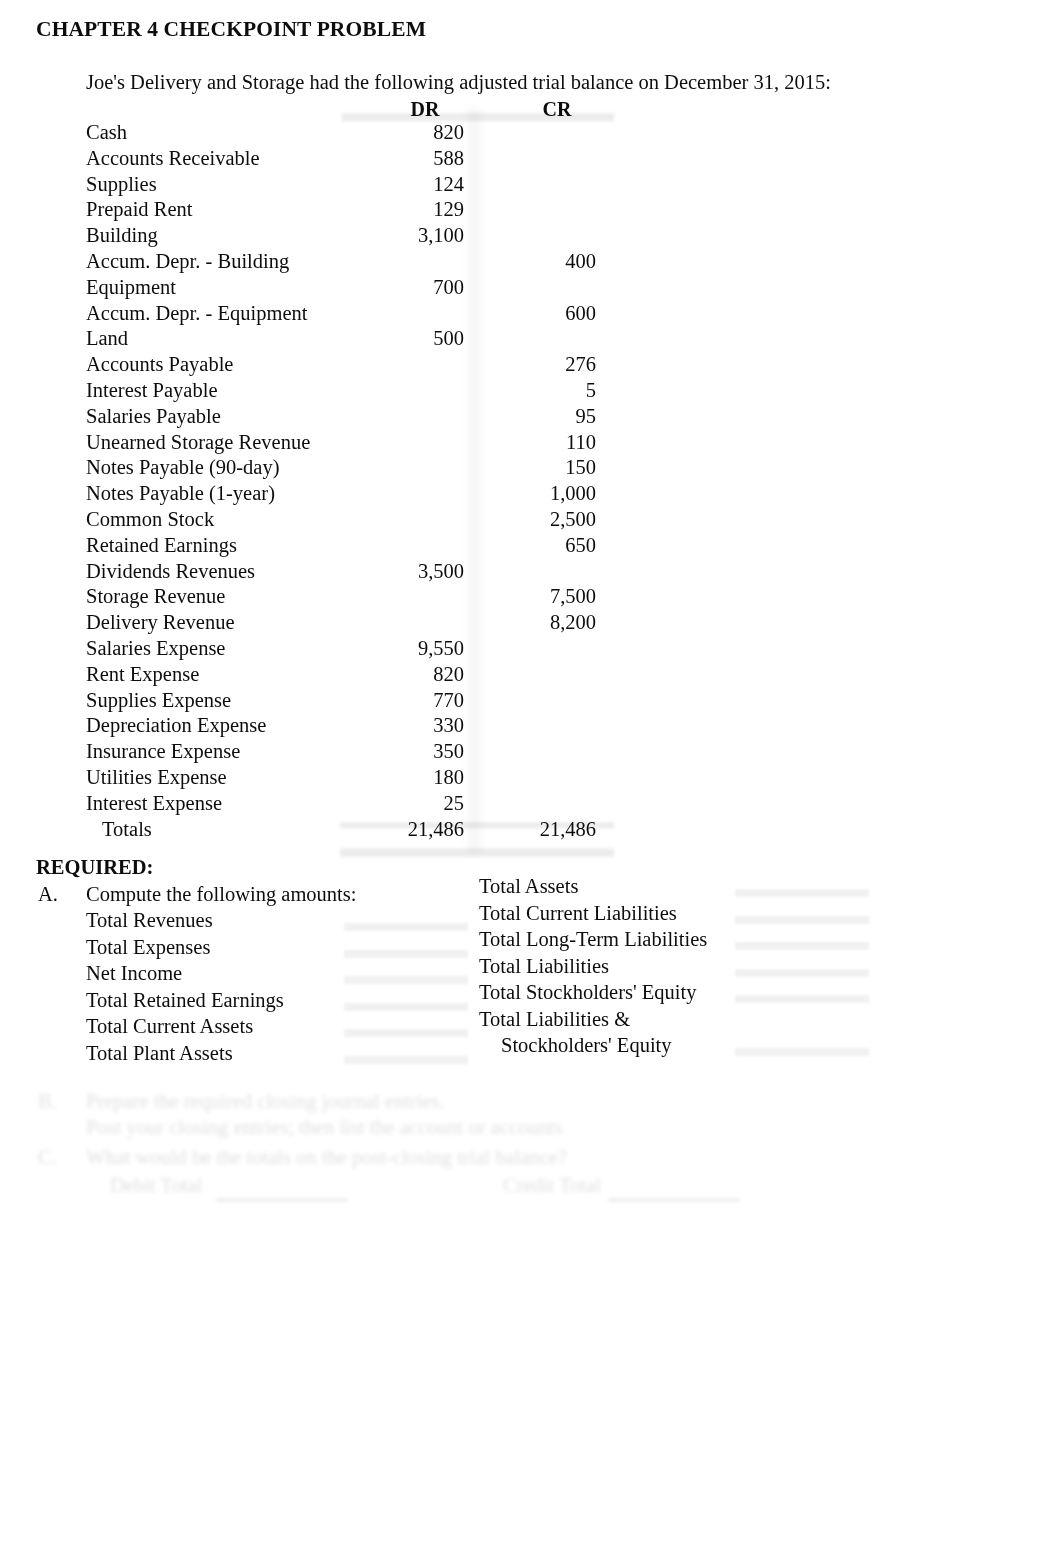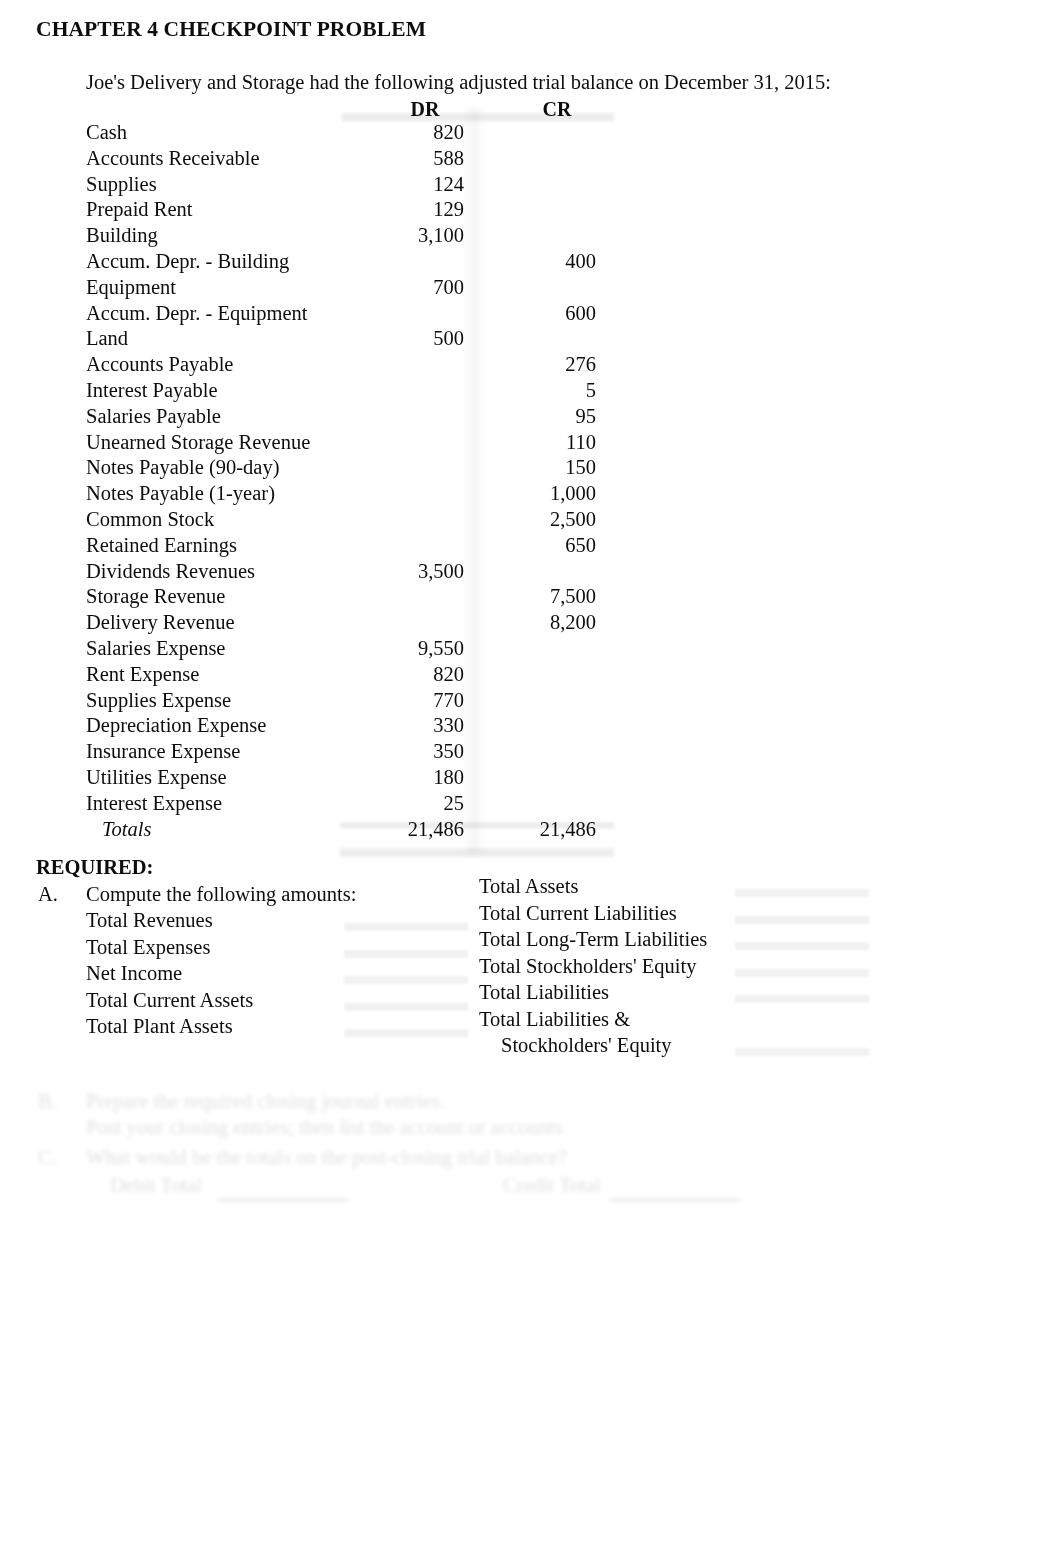--- a/index.html
+++ b/index.html
@@ -106,21 +106,21 @@
   .tb-row .dr,
   .tb-row .cr {
     position: absolute;
     top: 0;
     text-align: right;
     font-size: 20.5px;
     white-space: nowrap;
   }
   .tb-row .dr { left: 260px; width: 118px; }
   .tb-row .cr { left: 392px; width: 118px; }
-  .tb-row.totals .acct { padding-left: 16px; font-style: italic; }
+  .tb-row.totals .acct { padding-left: 16px; }
 
   
   .required-head {
     position: absolute;
     left: 36px;
     top: 856px;
     font-size: 20.5px;
     font-weight: bold;
   }
   .item-a-letter {
@@ -353,29 +353,30 @@
 
   <div class="required-head">REQUIRED:</div>
 
   <div class="item-a-letter">A.</div>
   <div class="item-a-text">Compute the following amounts:</div>
 
   <div class="req-col-left" id="req-left">
       <div class="req-row"><span class="lbl">Total Revenues</span><span class="blank" style="left: 258px; top: 14px; width: 124px;"></span></div>
       <div class="req-row"><span class="lbl">Total Expenses</span><span class="blank" style="left: 258px; top: 14px; width: 124px;"></span></div>
       <div class="req-row"><span class="lbl">Net Income</span><span class="blank" style="left: 258px; top: 14px; width: 124px;"></span></div>
+      <div class="req-row"><span class="lbl">Total Retained Earnings</span><span class="blank" style="left: 258px; top: 14px; width: 124px;"></span></div>
       <div class="req-row"><span class="lbl">Total Current Assets</span><span class="blank" style="left: 258px; top: 14px; width: 124px;"></span></div>
       <div class="req-row"><span class="lbl">Total Plant Assets</span><span class="blank" style="left: 258px; top: 14px; width: 124px;"></span></div>
     </div>
   <div class="req-col-right" id="req-right">
       <div class="req-row"><span class="lbl">Total Assets</span><span class="blank" style="left: 256px; top: 14px; width: 134px;"></span></div>
       <div class="req-row"><span class="lbl">Total Current Liabilities</span><span class="blank" style="left: 256px; top: 14px; width: 134px;"></span></div>
       <div class="req-row"><span class="lbl">Total Long-Term Liabilities</span><span class="blank" style="left: 256px; top: 14px; width: 134px;"></span></div>
+      <div class="req-row"><span class="lbl">Total Liabilities</span><span class="blank" style="left: 256px; top: 14px; width: 134px;"></span></div>
       <div class="req-row"><span class="lbl">Total Stockholders' Equity</span><span class="blank" style="left: 256px; top: 14px; width: 134px;"></span></div>
-      <div class="req-row"><span class="lbl">Total Liabilities</span><span class="blank" style="left: 256px; top: 14px; width: 134px;"></span></div>
       <div class="req-row"><span class="lbl">Total Liabilities &amp;</span></div>
       <div class="req-row"><span class="lbl indent">Stockholders' Equity</span><span class="blank" style="left: 256px; top: 14px; width: 134px;"></span></div>
     </div>
 
   <div class="faded" id="faded-section">
       <div class="f-letter" style="left: 38px; top: 4px;">B.</div>
       <div class="f-text" style="left: 86px; top: 4px;">Prepare the required closing journal entries.</div>
       <div class="f-letter" style="left: 38px; top: 30px;"></div>
       <div class="f-text" style="left: 86px; top: 30px;">Post your closing entries; then list the account or accounts</div>
       <div class="f-letter" style="left: 38px; top: 60px;">C.</div>

